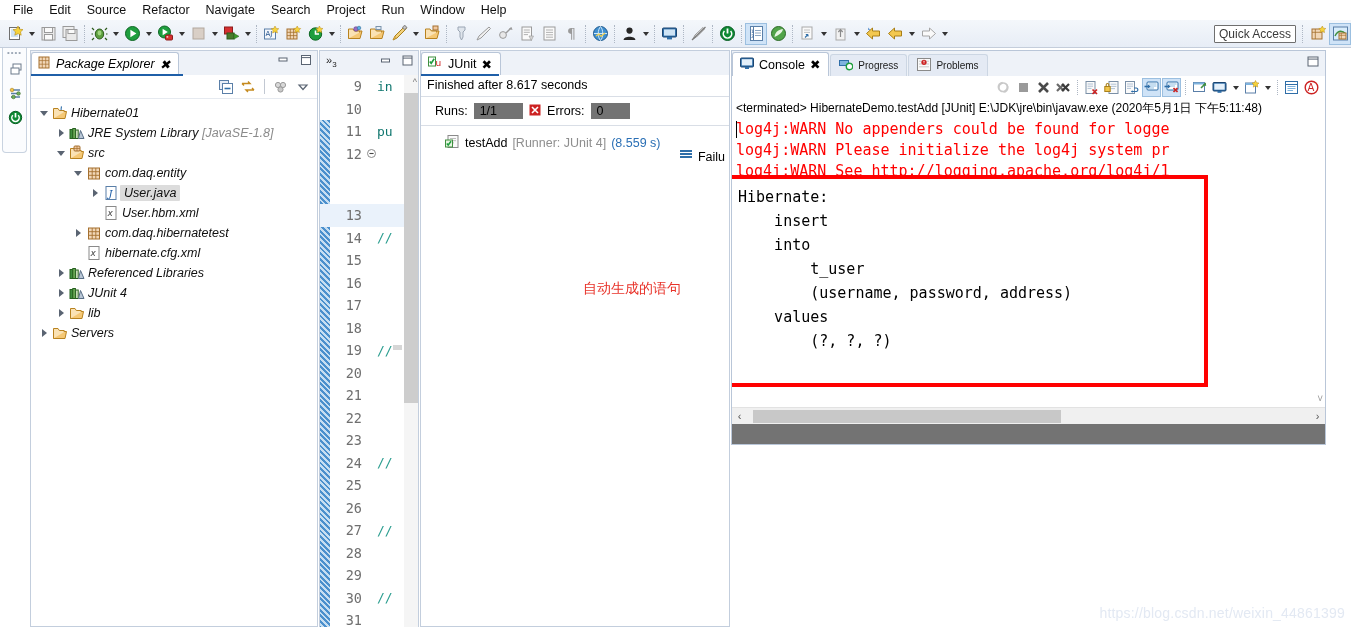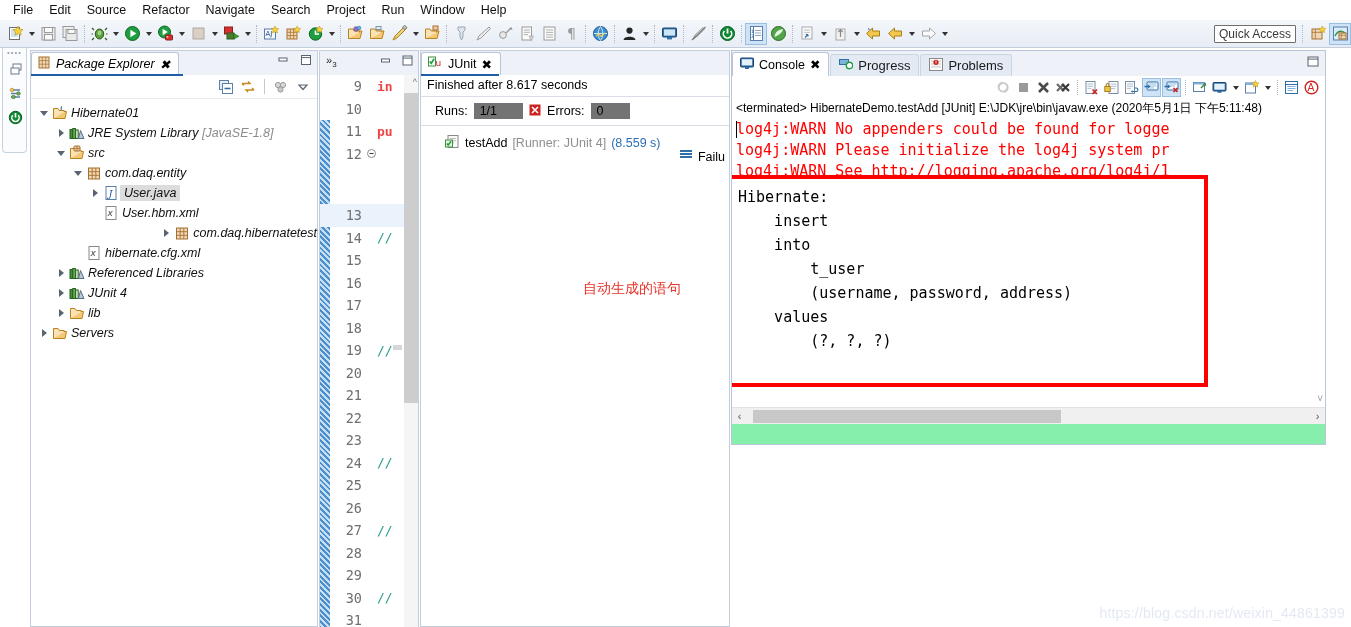--- a/index.html
+++ b/index.html
@@ -113,21 +113,21 @@
   #ed-marker {
     position:absolute; left:0; top:45px; width:10px; bottom:0;
     background:repeating-linear-gradient(45deg,#2b7cc4 0 2px,#bcd8ef 2px 4px);
     opacity:.85;
   }
   #ed-lines { position:absolute; left:0; top:0; width:100%; font-family:"DejaVu Sans Mono", monospace; font-size:13px; }
   .eline { height:22.5px; display:flex; align-items:center; }
   .lnum { width:46px; text-align:right; color:#6f6f6f; padding-right:4px; font-size:13.5px; }
   .lfold { width:11px; display:flex;align-items:center;justify-content:center; }
   .ltext { font-size:13px; white-space:nowrap; }
-  .kw { color:#ef4444; font-weight:bold; }
+  .kw { color:#0f766e; font-weight:normal; }
   .cmt { color:#2a9d8f; }
   #ed-vscroll { position:absolute; right:0; top:0; width:14px; bottom:0; background:#f5f5f5; }
   #ed-vthumb { position:absolute; right:0; top:18px; width:14px; height:310px; background:#cdcdcd; }
   #ed-vup { position:absolute; right:1px; top:2px; font-size:9px; color:#777; }
   #ed-overview { position:absolute; right:16px; top:270px; width:9px;height:5px;background:#d6d6d6; }
 
   
   #junit { left:420px; top:50px; width:310px; height:577px; border:1px solid #c3cedd; background:#fff; }
   #ju-tabstrip { height:24px; background:#eef2f8; position:relative; }
   #ju-tab {
@@ -146,30 +146,30 @@
   #ju-tree { padding-top:8px; }
   #ju-testrow { display:flex; align-items:center; gap:5px; padding-left:24px; font-size:12.5px; white-space:nowrap;}
   .ju-dim { color:#8e8e8e; }
   .ju-time { color:#2a6fb5; }
   #ju-failtab {
     position:absolute; right:0; top:95px; display:flex;align-items:center;gap:5px;
     padding:3px 4px 3px 6px; font-size:12.5px; background:#fff;
   }
 
   
-  #console { left:731px; top:50px; width:595px; height:395px; background:#86efac; border:1px solid #b9c6d8; }
+  #console { left:731px; top:50px; width:595px; height:395px; background:#737373; border:1px solid #b9c6d8; }
   #con-tabstrip { height:25px; background:#eef2f8; position:relative; display:flex; align-items:flex-end; }
   #con-tab-active {
     height:24px; display:flex;align-items:center;gap:5px;padding:0 8px 0 7px;
     background:#fff;border:1px solid #b9c6d8;border-bottom:none;border-radius:3px 3px 0 0;font-size:12.5px;
     margin-left:0;
   }
   .con-tab-inactive {
     height:22px; display:flex;align-items:center;gap:5px;padding:0 8px;
-    font-size:13px; background:#e4eaf4; border:1px solid #ccd6e3; border-bottom:none;
+    font-size:10px; background:#e4eaf4; border:1px solid #ccd6e3; border-bottom:none;
     border-radius:3px 3px 0 0; margin-left:1px; color:#1a1a1a;
   }
   #con-maxbtn { position:absolute; right:5px; top:5px; }
   #con-toolbar {
     height:23px; display:flex; align-items:center; justify-content:flex-end;
     gap:1px; padding-right:4px; background:#fff;
   }
   .ct { width:19px;height:19px;display:flex;align-items:center;justify-content:center; }
   .ct.on { background:#cfe3f7; border:1px solid #9bbfe0; }
   .ct-sep { width:1px;height:15px;border-left:1px dotted #aeb7c4;margin:0 3px; }
@@ -705,21 +705,21 @@
       <div class="trow" style="padding-left: 57px;">
         <span class="twist"></span>
         <span class="ticon">
           <svg width="16" height="16" viewBox="0 0 16 16">
             <rect x="3" y="1.5" width="10" height="13" fill="#fff" stroke="#8a8a8a"></rect>
             <text x="4.6" y="11.4" font-size="9" font-family="DejaVu Sans" fill="#444">x</text>
           </svg>
         </span>
         <span class="tlabel-wrap"><span class="tlabel">User.hbm.xml</span></span>
       </div>
-      <div class="trow" style="padding-left: 40px; justify-content: flex-end;">
+      <div class="trow" style="padding-left: 40px;">
         <span class="twist">
           <i class="r"></i>
         </span>
         <span class="ticon">
           <svg width="16" height="16" viewBox="0 0 16 16">
             <rect x="2.5" y="3" width="11" height="11" fill="#f1d7b8" stroke="#a5702f"></rect>
             <path d="M2.5 6.7 H13.5 M2.5 10.3 H13.5 M6.2 3 V14 M9.8 3 V14" stroke="#a5702f" stroke-width=".9"></path>
           </svg>
         </span>
         <span class="tlabel-wrap"><span class="tlabel">com.daq.hibernatetest</span></span>

